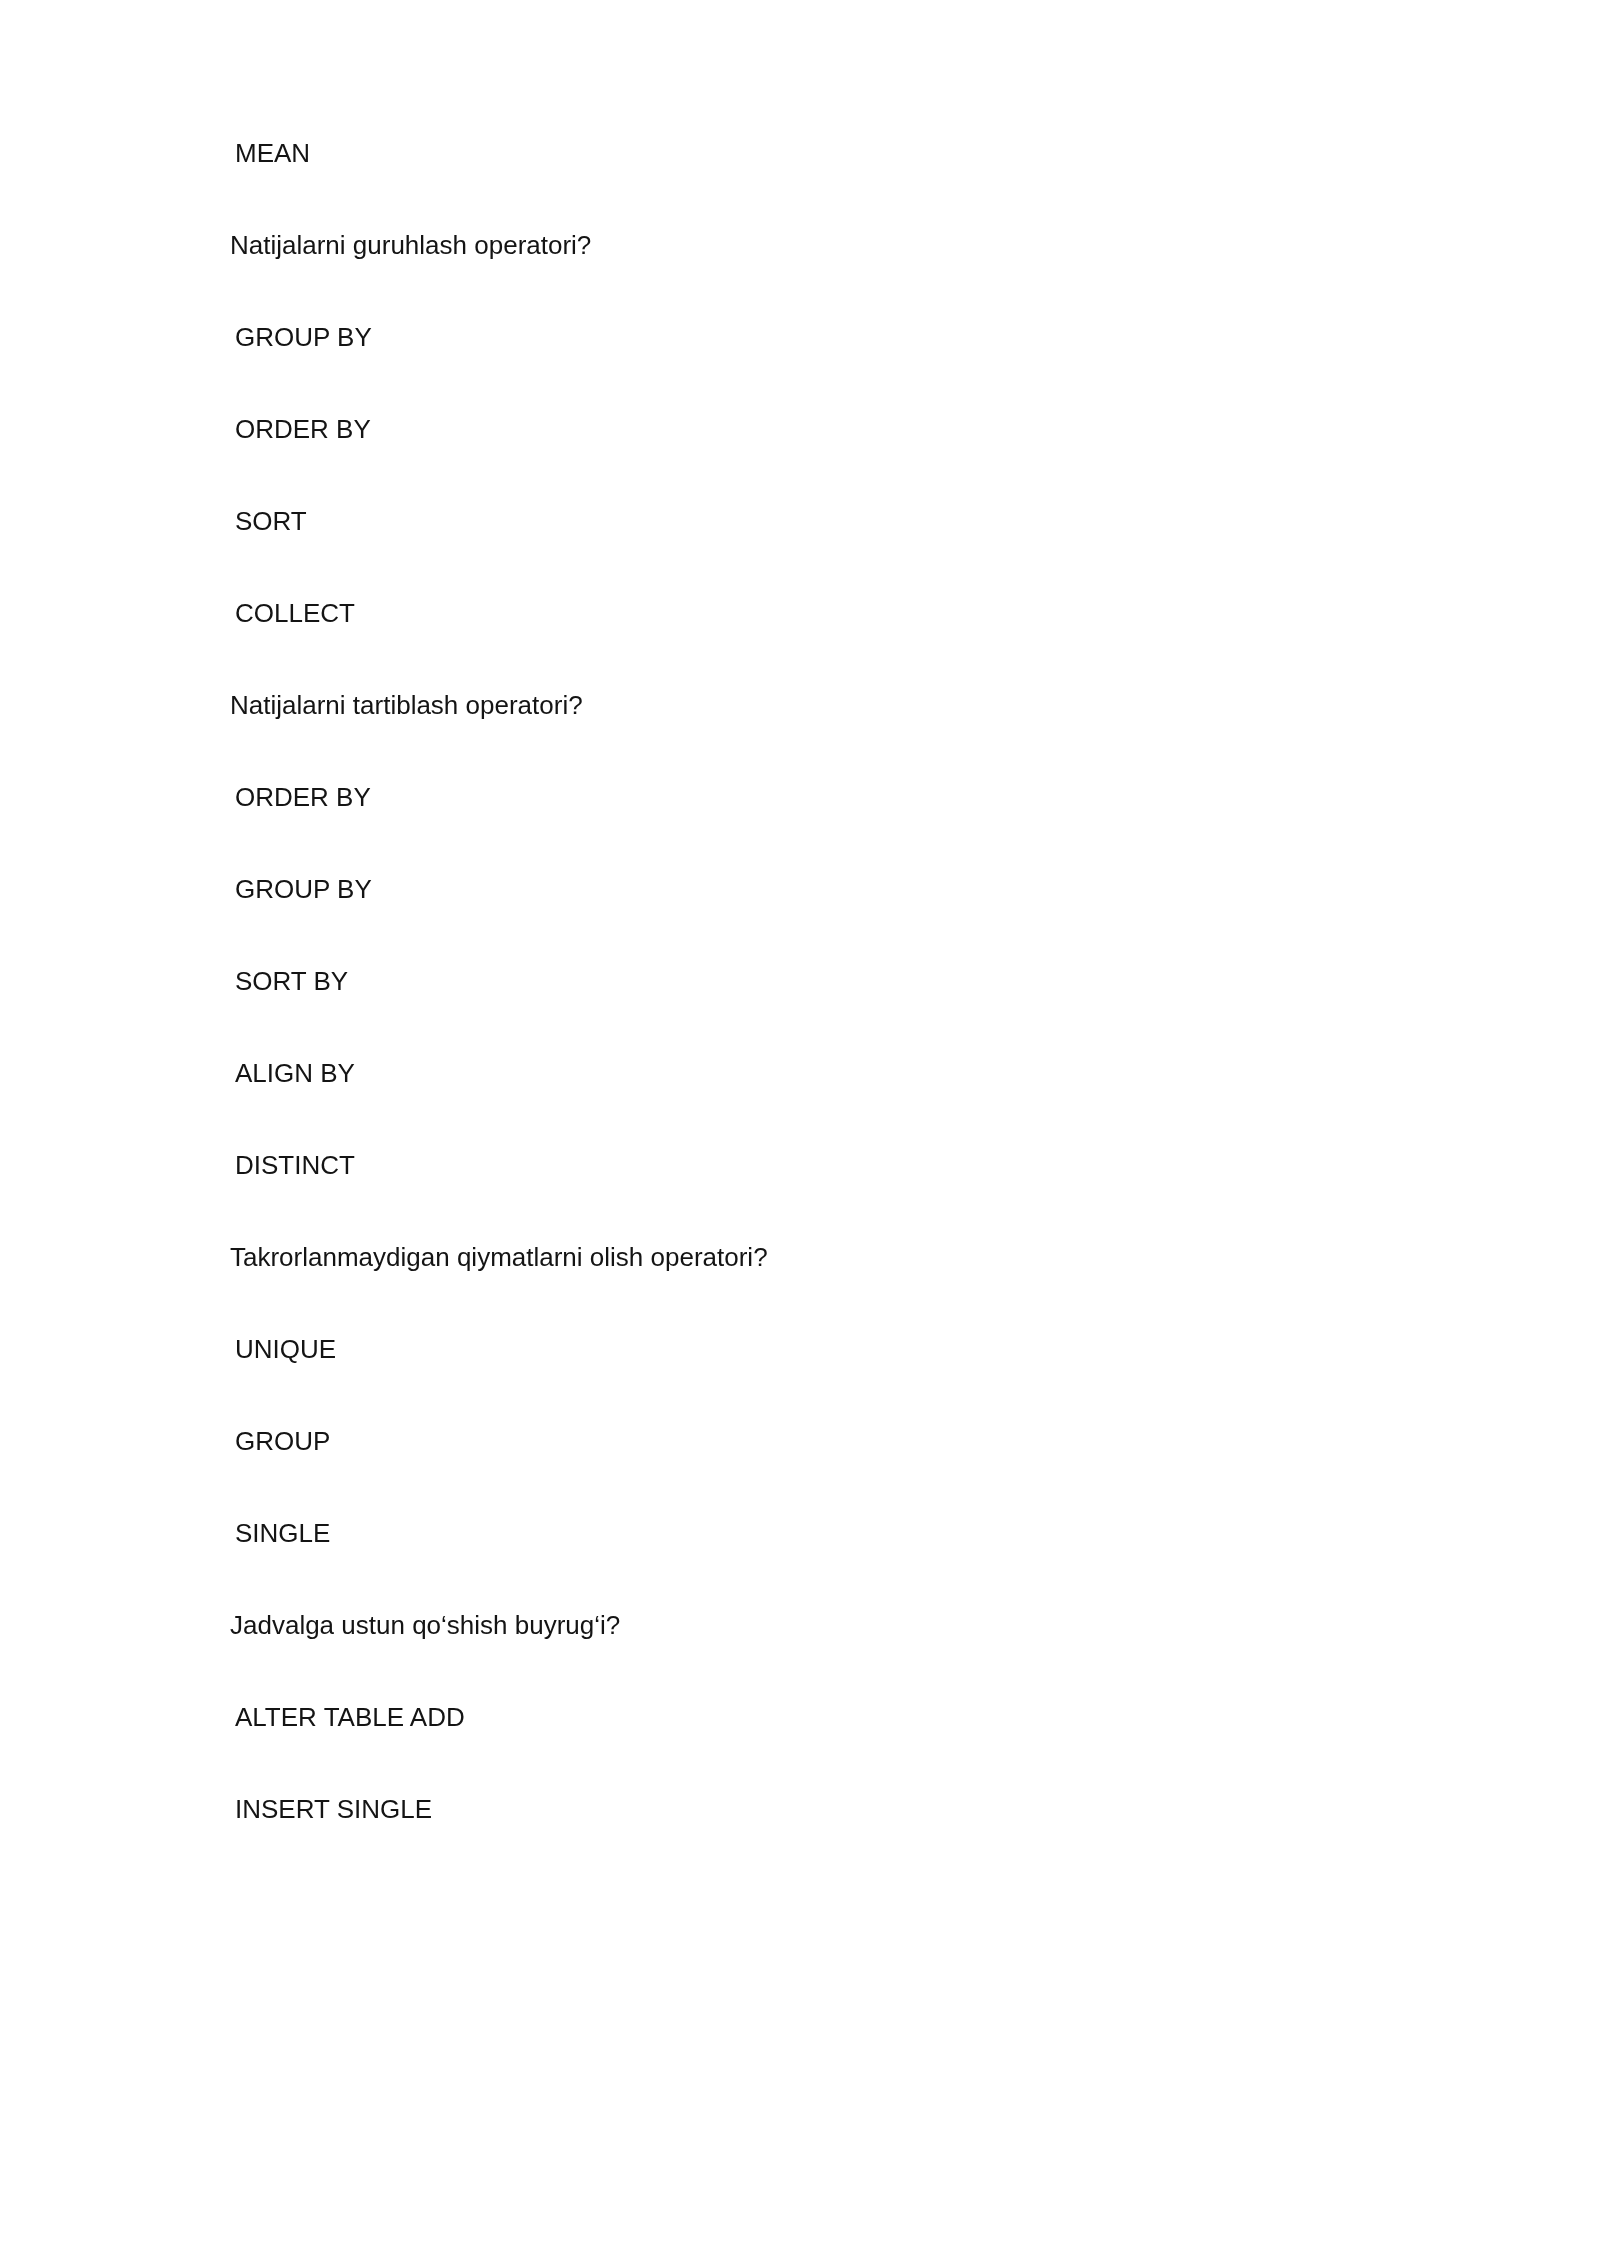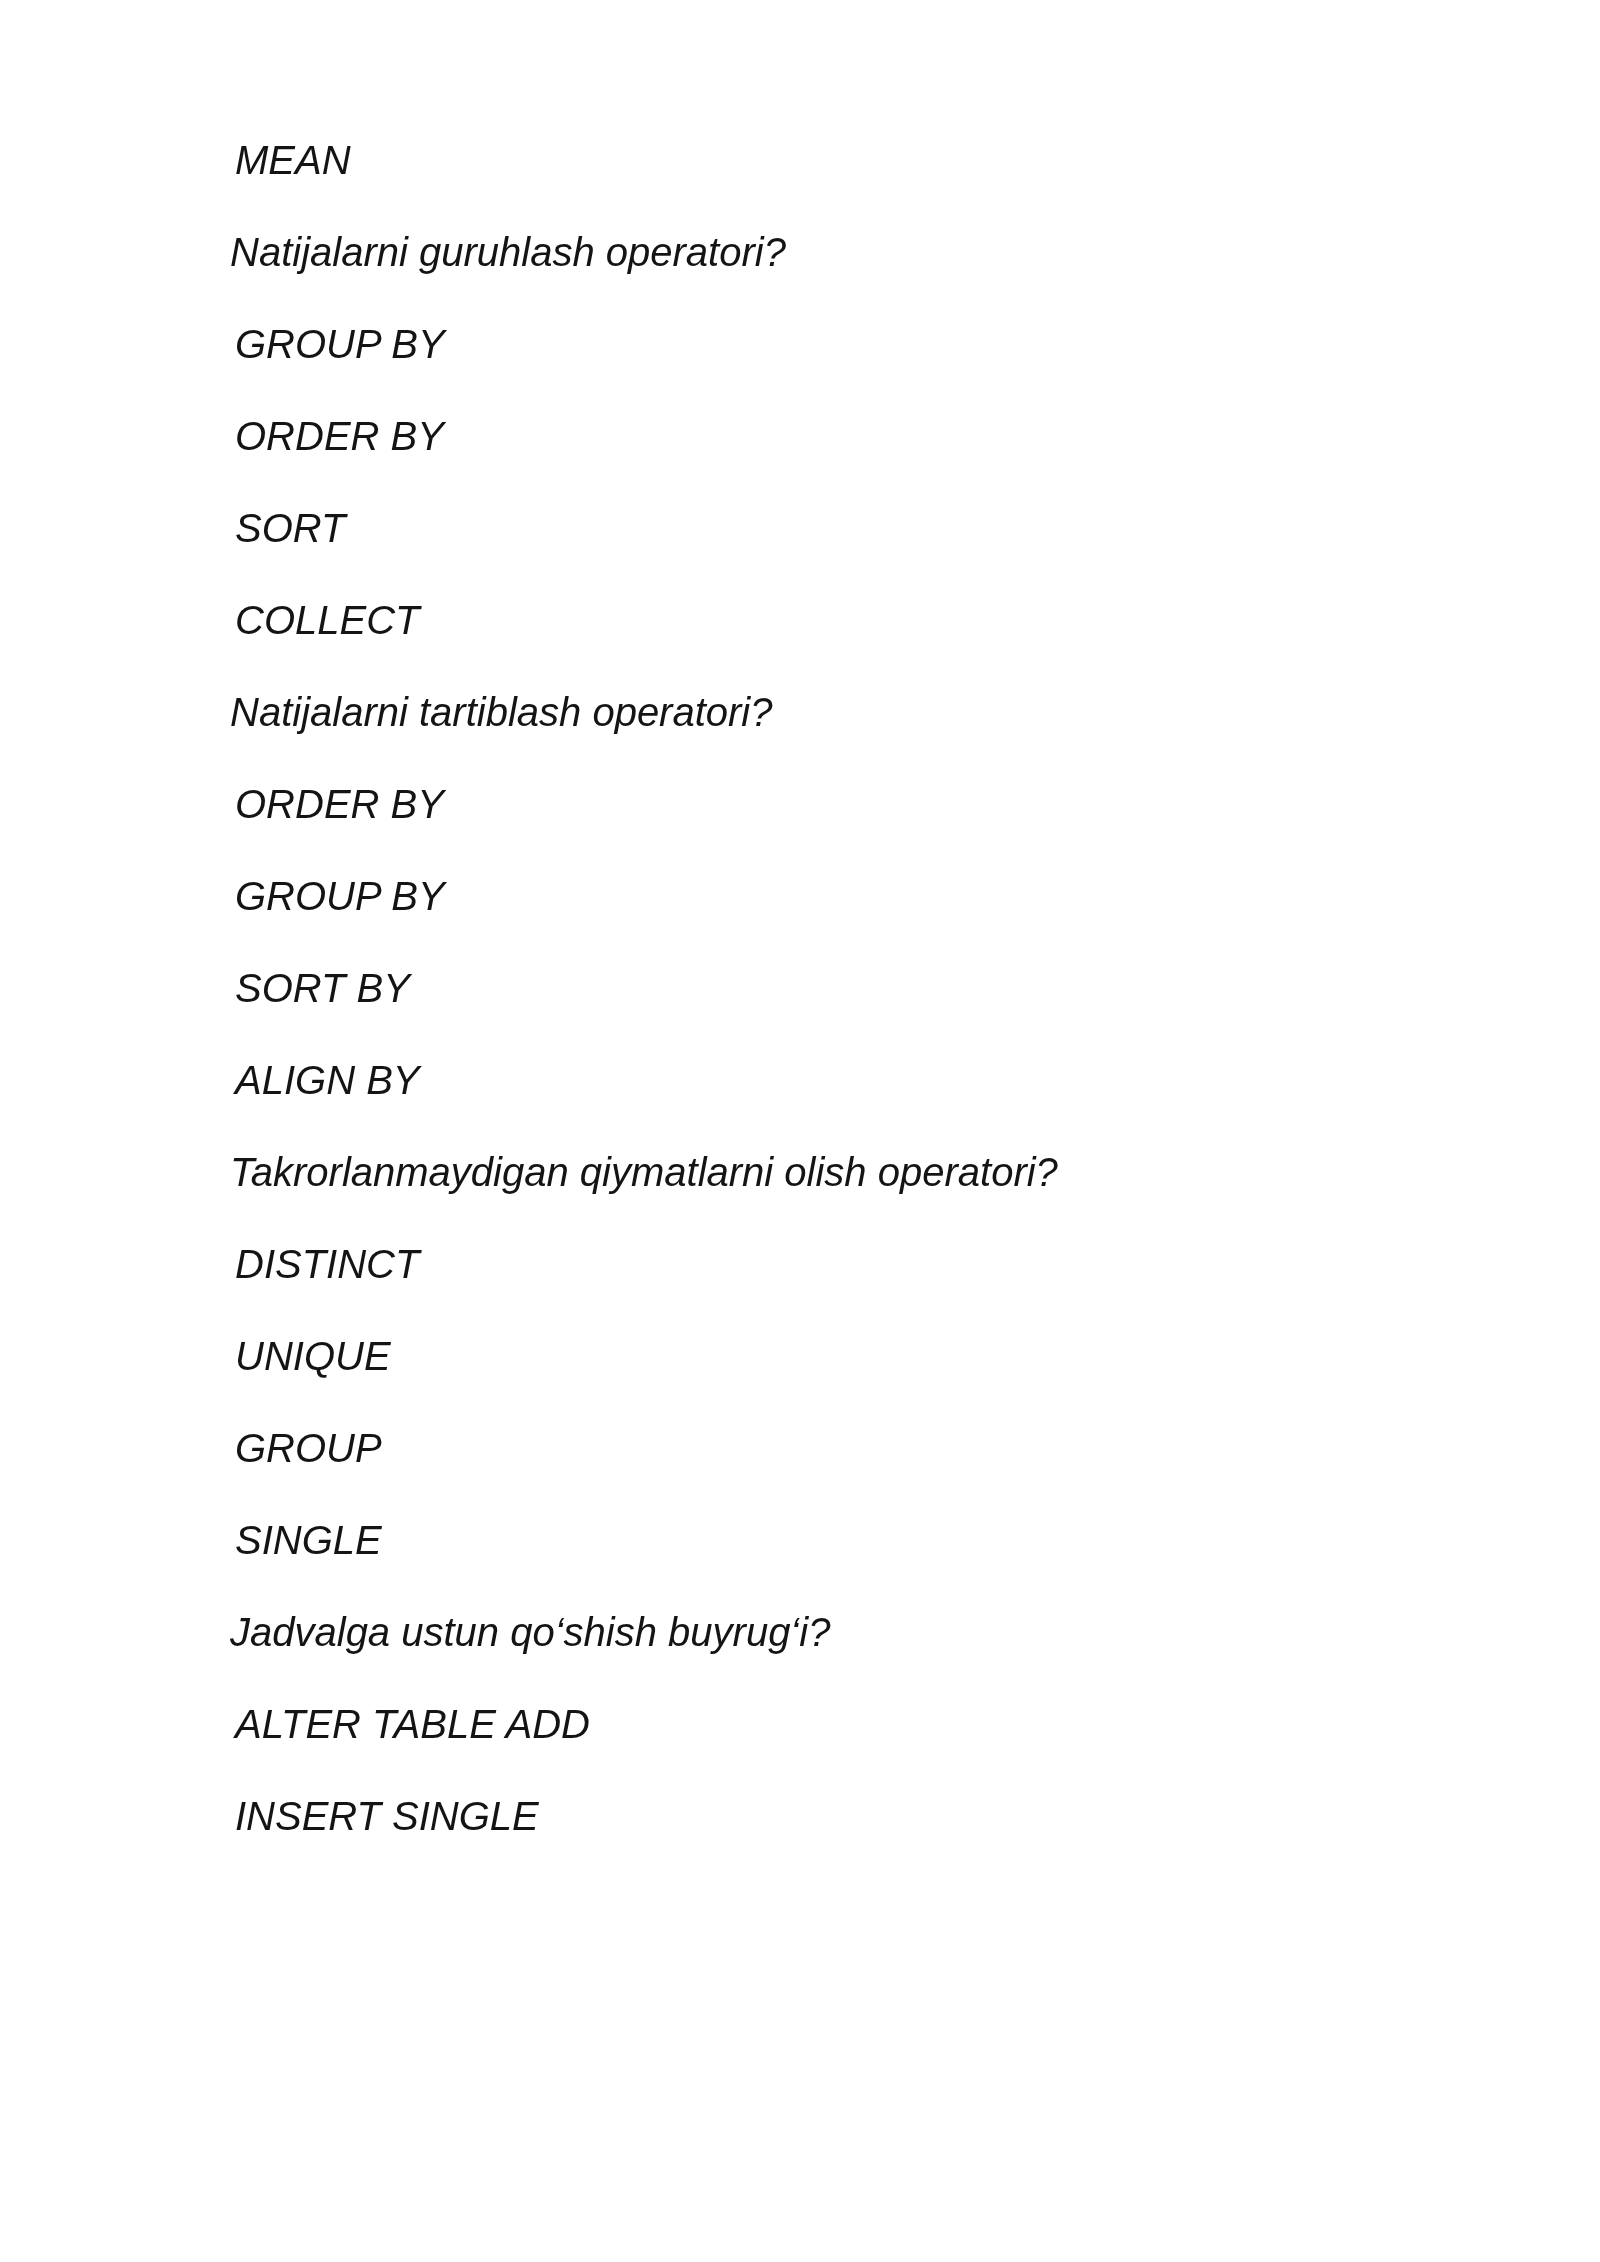--- a/index.html
+++ b/index.html
@@ -19,25 +19,24 @@
     width: 1600px;
     height: 2262px;
     background: #ffffff;
     box-sizing: border-box;
     padding: 140px 230px 0 230px;
   }
   .doc-body {
     display: block;
   }
   .line {
-    font-size: 40px;
+    font-size: 26px;
     line-height: 1;
     color: #141414;
     white-space: pre;
-    font-style: italic;
   }
   .line.question {
     margin: 0 0 0 0;
     padding: 0;
     text-indent: 0;
   }
   .line.option {
     padding-left: 5px;
   }
   .row {
@@ -78,24 +77,24 @@
       <div class="row">
         <div class="line option">GROUP BY</div>
       </div>
       <div class="row">
         <div class="line option">SORT BY</div>
       </div>
       <div class="row">
         <div class="line option">ALIGN BY</div>
       </div>
       <div class="row">
-        <div class="line question">Takrorlanmaydigan qiymatlarni olish operatori?</div>
+        <div class="line option">DISTINCT</div>
       </div>
       <div class="row">
-        <div class="line option">DISTINCT</div>
+        <div class="line question">Takrorlanmaydigan qiymatlarni olish operatori?</div>
       </div>
       <div class="row">
         <div class="line option">UNIQUE</div>
       </div>
       <div class="row">
         <div class="line option">GROUP</div>
       </div>
       <div class="row">
         <div class="line option">SINGLE</div>
       </div>

